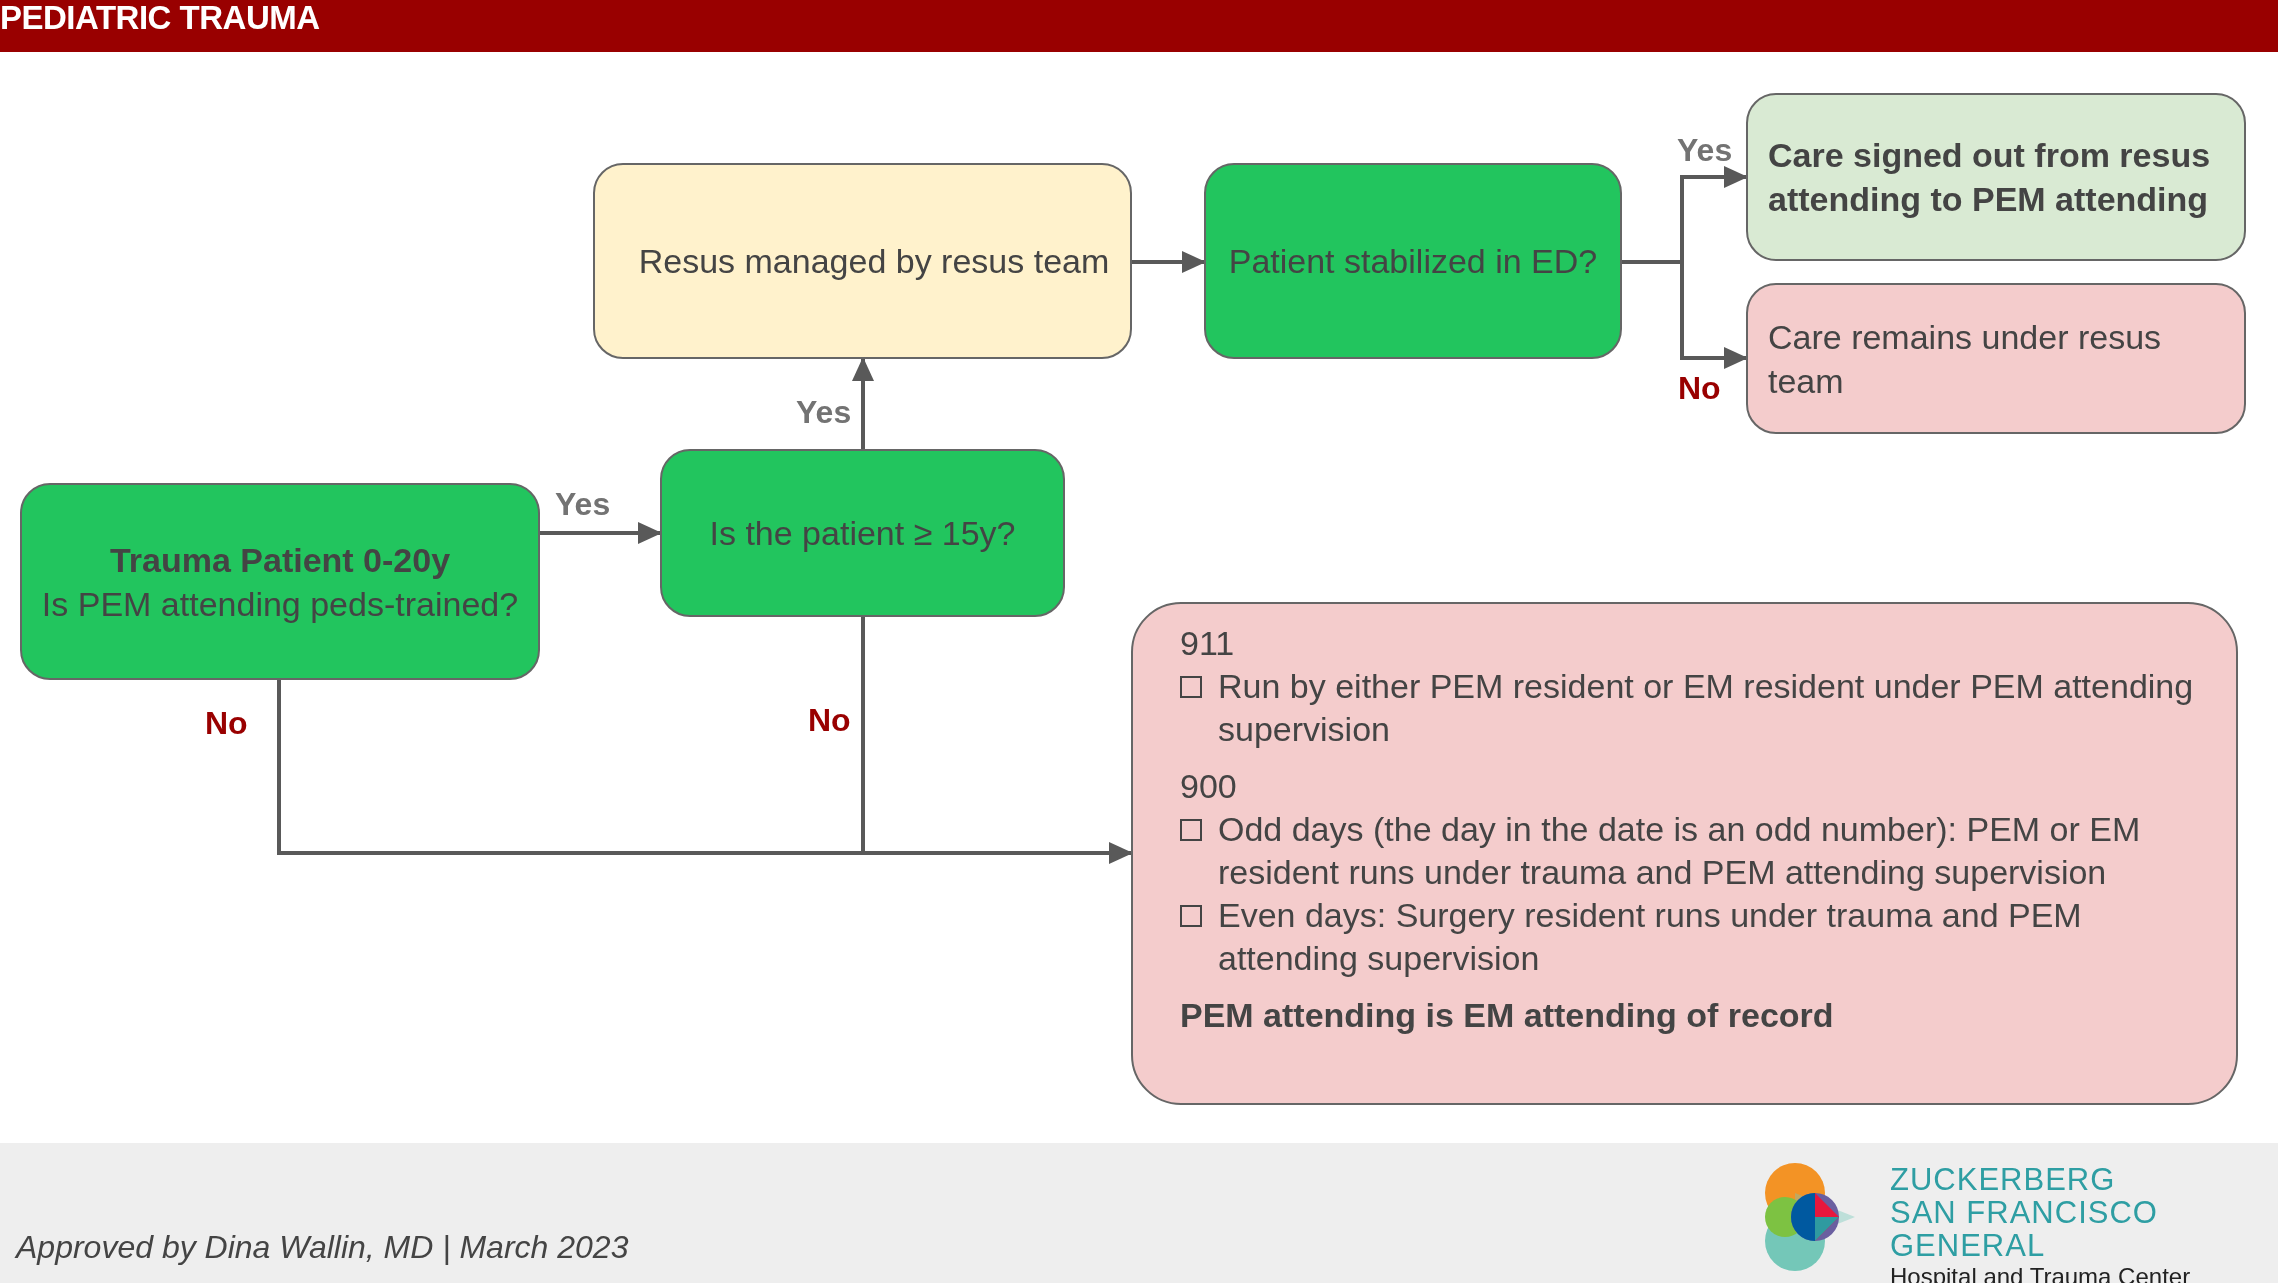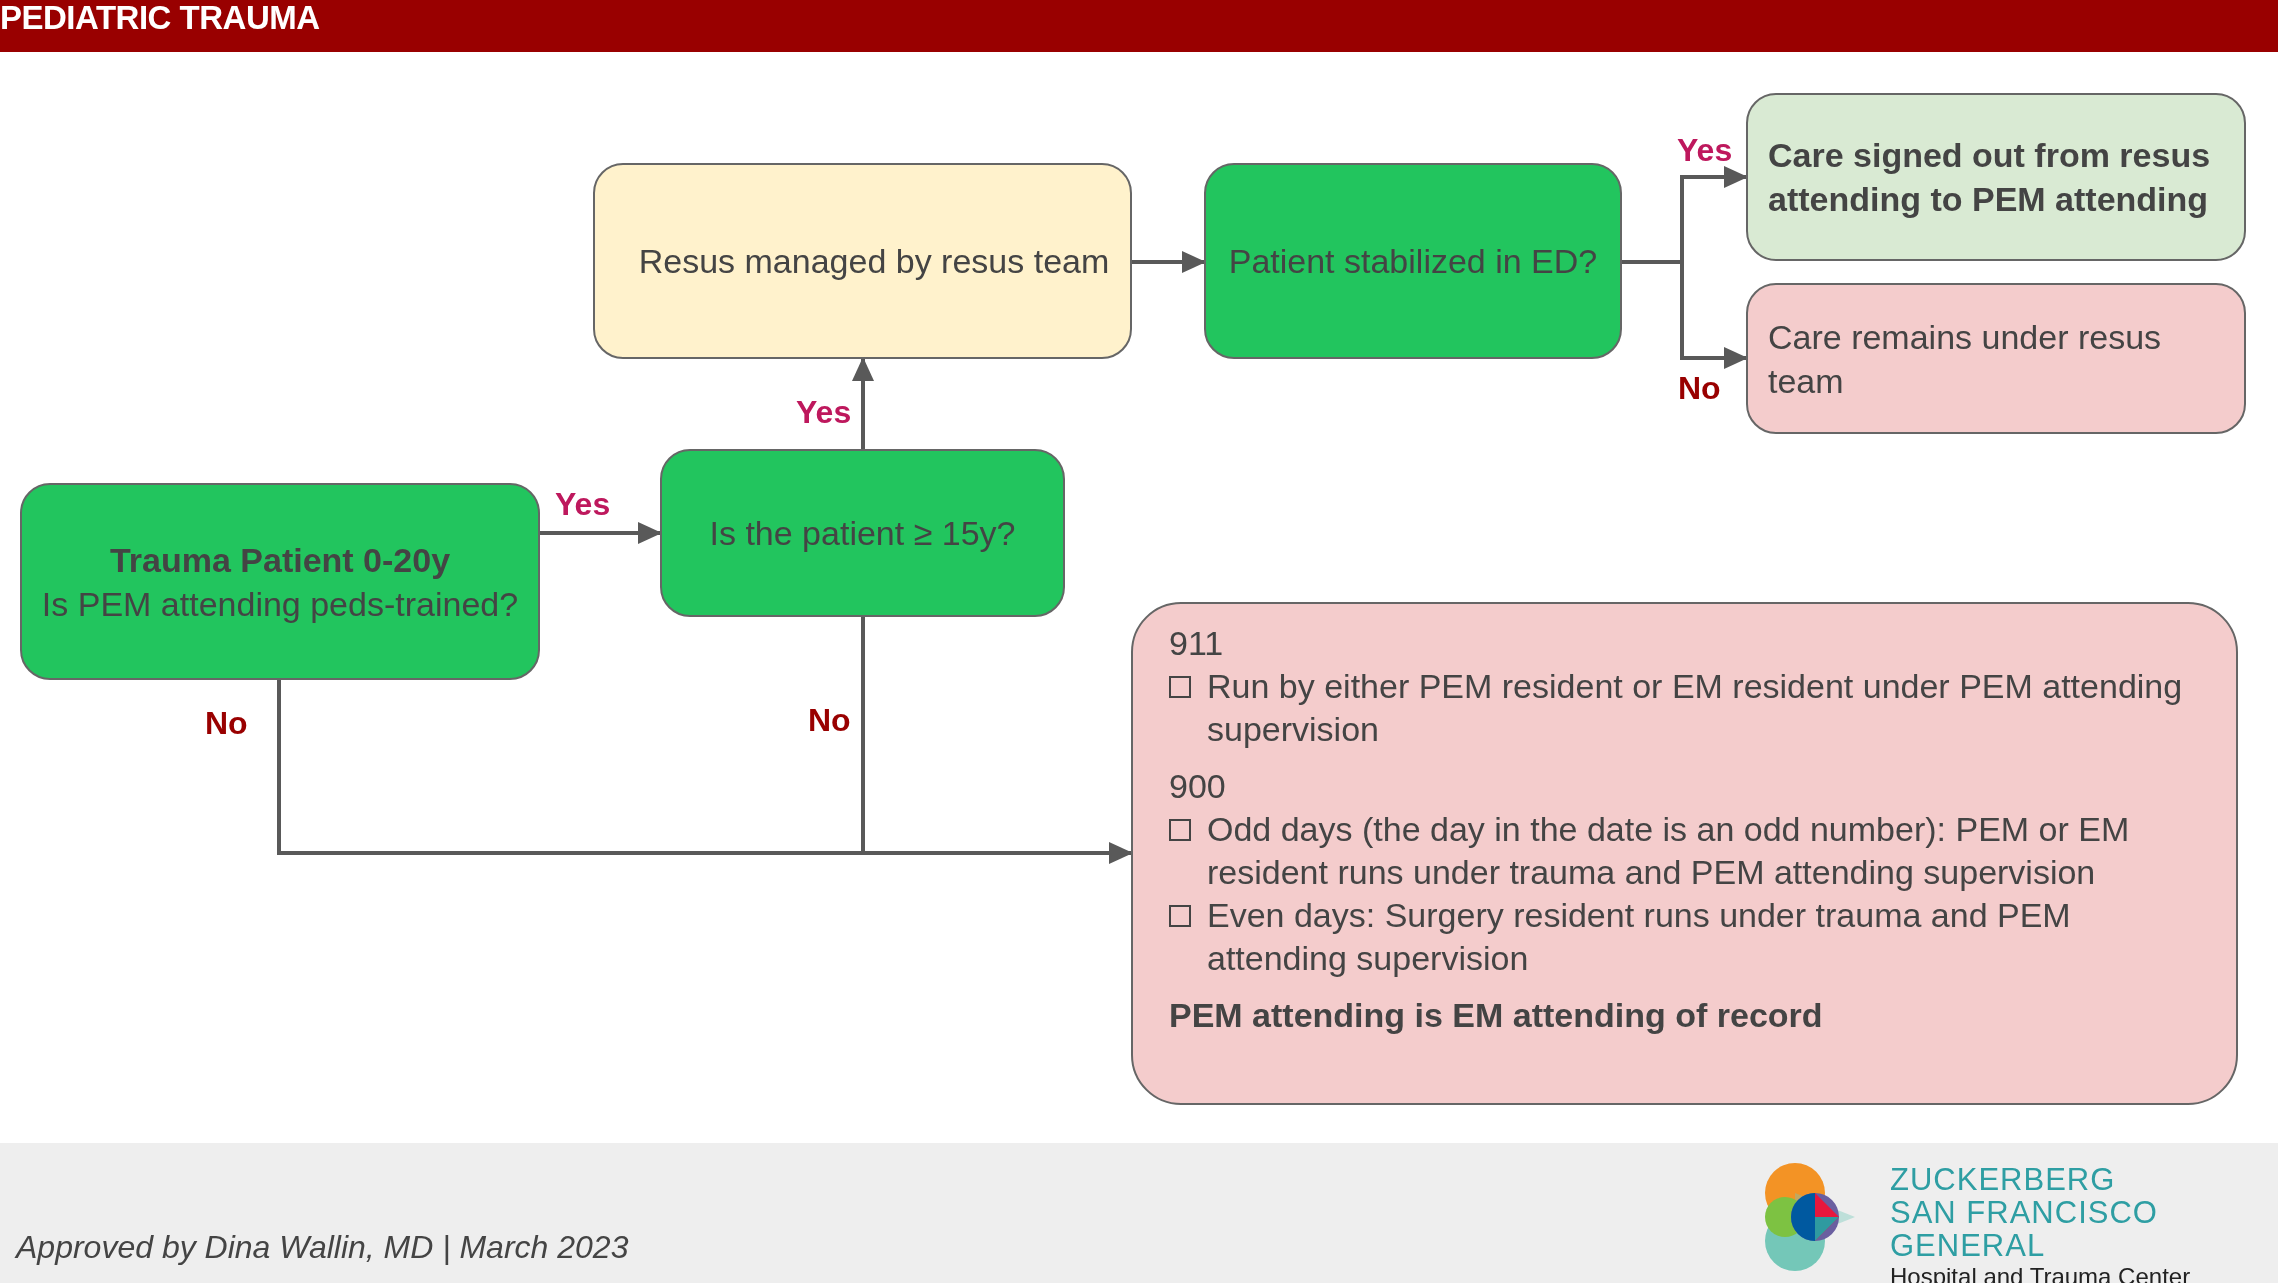--- a/index.html
+++ b/index.html
@@ -5,23 +5,23 @@
   html,body{margin:0;padding:0;}
   body{width:2278px;height:1283px;position:relative;background:#ffffff;overflow:hidden;font-family:"Liberation Sans",sans-serif;color:#444;}
   .header{position:absolute;left:0;top:0;width:2278px;height:52px;background:#990000;color:#fff;font-weight:bold;font-size:33px;text-align:left;line-height:36px;letter-spacing:-0.5px;}
   .box{position:absolute;box-sizing:border-box;border:2.5px solid #666;border-radius:30px;display:flex;align-items:center;justify-content:center;text-align:center;font-size:34px;line-height:44px;color:#444;}
   .gray{background:#22c55e;text-align:right;}
   .yellow{background:#fff2cc;}
   .green{background:#d9ead3;}
   .red{background:#f4cccc;}
   .left{justify-content:flex-start;text-align:left;padding-left:20px;}
   .label{position:absolute;font-weight:bold;font-size:32px;}
-  .yes{color:#be185d;}
+  .yes{color:#737373;}
   .no{color:#990000;}
-  .big{position:absolute;left:1131px;top:602px;width:1107px;height:503px;box-sizing:border-box;border:2.5px solid #666;border-radius:50px;background:#f4cccc;padding:18px 30px 0 36px;font-size:34px;line-height:43px;color:#444;}
+  .big{position:absolute;left:1131px;top:602px;width:1107px;height:503px;box-sizing:border-box;border:2.5px solid #666;border-radius:50px;background:#f4cccc;padding:18px 30px 0 47px;font-size:34px;line-height:43px;color:#444;}
   .big .hd{margin:0;}
   .big .item{display:flex;}
   .big .cb{display:inline-block;width:22px;height:22px;border:2px solid #444;box-sizing:border-box;margin-top:11px;margin-right:16px;flex:0 0 22px;background:transparent;}
   .big .gap{height:14px;}
   .big .bold{font-weight:bold;margin-top:14px;}
   svg.lines{position:absolute;left:0;top:0;}
   .footer{position:absolute;left:0;top:1143px;width:2278px;height:140px;background:#eeeeee;}
   .approved{position:absolute;left:16px;top:86px;font-style:italic;font-size:32px;color:#444;}
   .logo{position:absolute;left:1755px;top:14px;width:120px;height:120px;}
   .logo-text{position:absolute;left:1890px;top:20px;}

